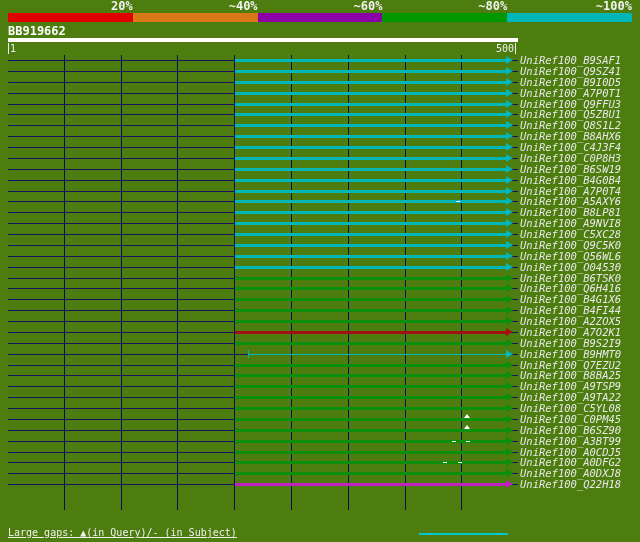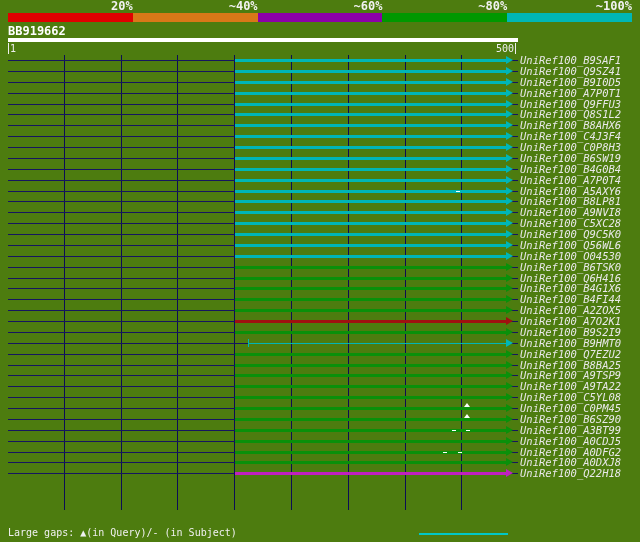--- a/index.html
+++ b/index.html
@@ -31,21 +31,21 @@
   .arrow{position:absolute;top:1px;width:0;height:0;
        border-top:4px solid transparent;border-bottom:4px solid transparent;
        border-left:7px solid #fff;}
   .row-label{position:absolute;left:520px;top:0;font-size:10.5px;line-height:10.8px;
        color:#e8e8e8;white-space:nowrap;}
   .marker-tri{position:absolute;top:0;width:0;height:0;
        border-left:3px solid transparent;border-right:3px solid transparent;
        border-bottom:4px solid #fff;}
   .marker-dash{position:absolute;top:5px;width:4px;height:1px;background:#fff;}
 
-  .gaps{position:absolute;left:8px;top:527px;color:#f0f0f0;font-size:10px;}
+  .gaps{position:absolute;left:8px;top:527px;color:#f0f0f0;font-size:10px;text-decoration:underline;}
   .legend-line{position:absolute;top:533px;height:2px;background:#00c8c8;}
   .legend-text{position:absolute;left:512px;top:548px;color:#f0f0f0;font-size:14px;}
 </style>
 </head>
 <body>
 
 <div id="screen">
 
   <div class="scale-labels">
     <span>20%</span>
@@ -107,20 +107,26 @@
       <div class="row">
     <div class="baseline"></div>
     <div class="bar" style="left: 235.1px; width: 270.5px; background: rgb(0, 182, 182);"></div>
     <div class="arrow" style="left: 505.6px; border-left-color: rgb(0, 182, 182);"></div>
     <div class="row-label">UniRef100_Q9FFU3</div>
   </div>
       <div class="row">
     <div class="baseline"></div>
     <div class="bar" style="left: 235.1px; width: 270.5px; background: rgb(0, 182, 182);"></div>
     <div class="arrow" style="left: 505.6px; border-left-color: rgb(0, 182, 182);"></div>
+    <div class="row-label">UniRef100_Q5ZBU1</div>
+  </div>
+      <div class="row">
+    <div class="baseline"></div>
+    <div class="bar" style="left: 235.1px; width: 270.5px; background: rgb(0, 182, 182);"></div>
+    <div class="arrow" style="left: 505.6px; border-left-color: rgb(0, 182, 182);"></div>
     <div class="row-label">UniRef100_Q8S1L2</div>
   </div>
       <div class="row">
     <div class="baseline"></div>
     <div class="bar" style="left: 235.1px; width: 270.5px; background: rgb(0, 182, 182);"></div>
     <div class="arrow" style="left: 505.6px; border-left-color: rgb(0, 182, 182);"></div>
     <div class="row-label">UniRef100_B8AHX6</div>
   </div>
       <div class="row">
     <div class="baseline"></div>

